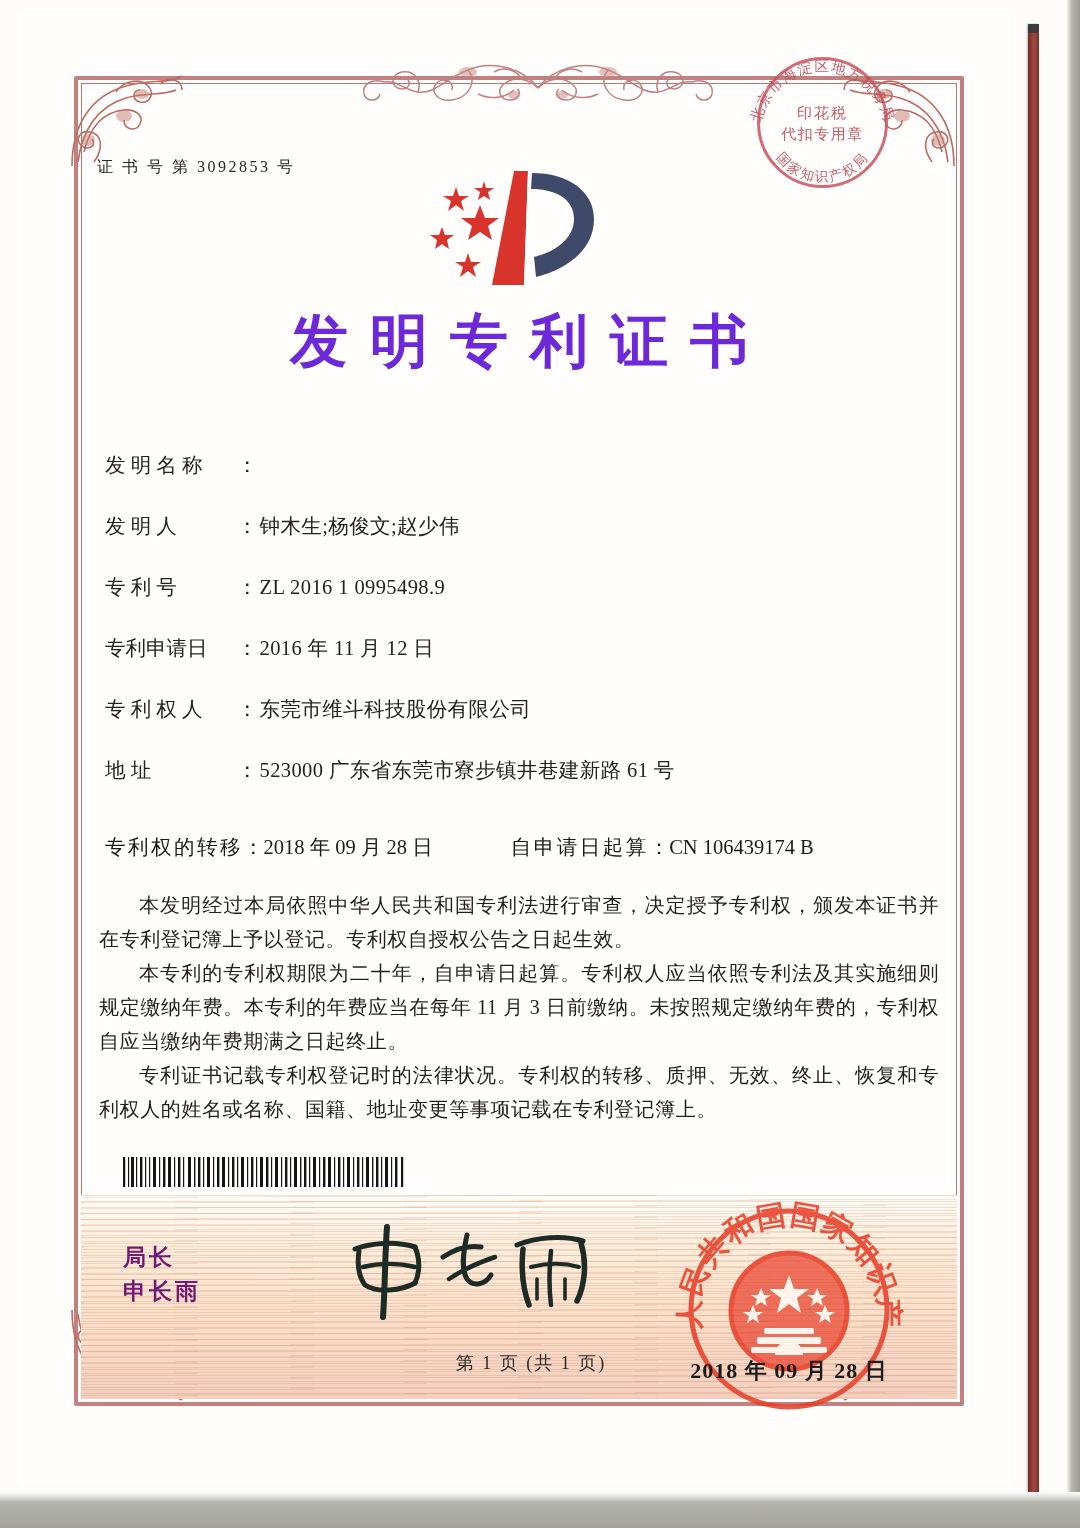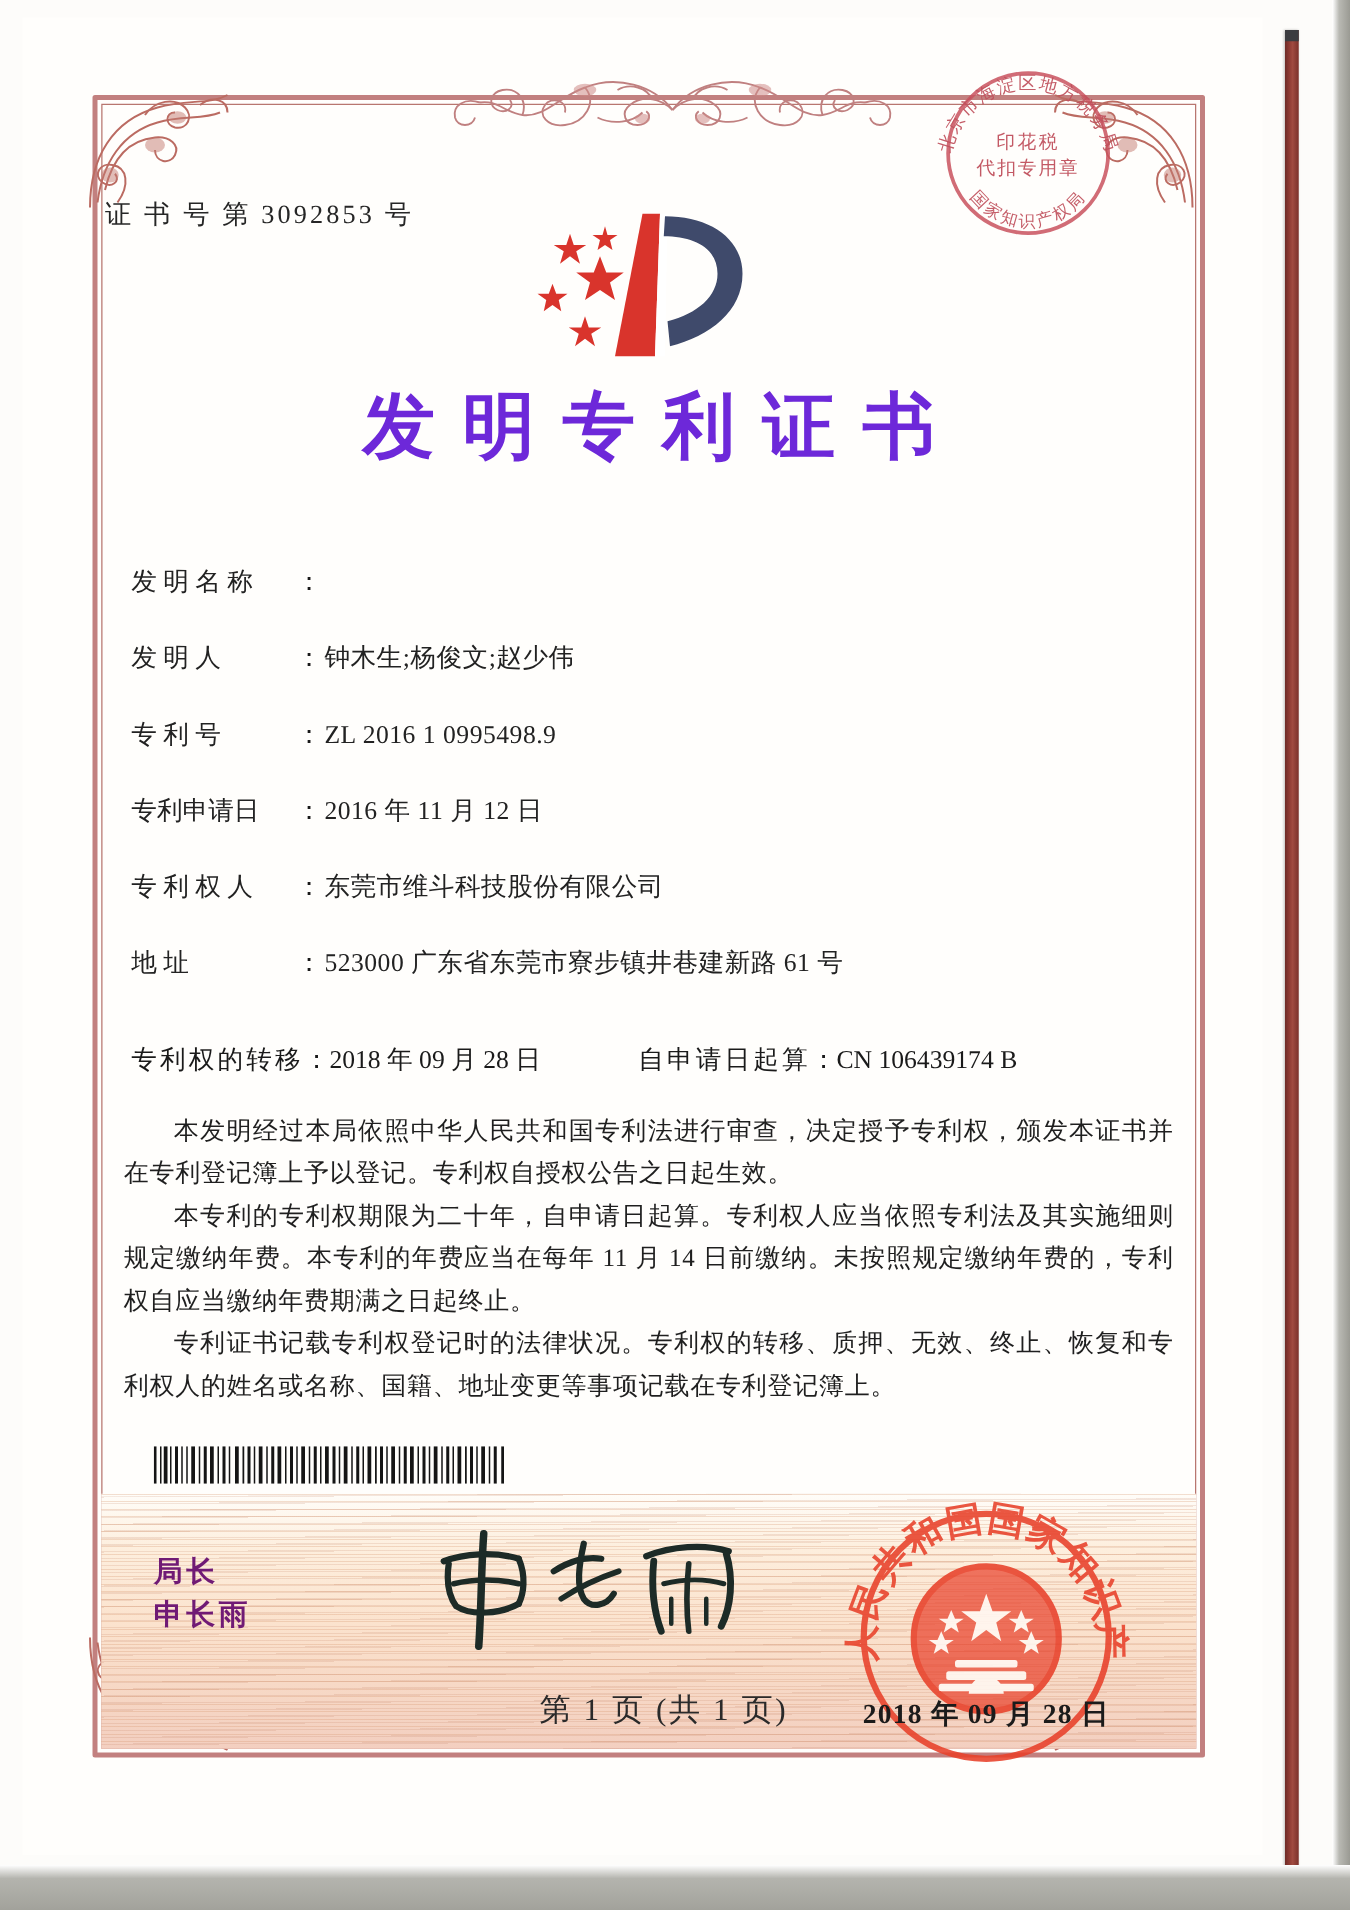--- a/index.html
+++ b/index.html
@@ -79,22 +79,22 @@
 
   
   #content {
     position: absolute; left: 63px; top: 69px;
     width: 876px; height: 1316px;
   }
 
   .cn { font-family: "Liberation Serif", "DejaVu Serif", serif; }
 
   #cert-number {
-    position: absolute; left: 3px; top: 74px;
-    font-size: 21px; letter-spacing: 2.5px; color: #262626;
+    position: absolute; left: 16px; top: 74px;
+    font-size: 16px; letter-spacing: 2.5px; color: #262626;
   }
 
   
   #logo { position: absolute; left: 337px; top: 82px; width: 220px; height: 125px; }
 
   #doc-title {
     position: absolute; left: 0; top: 220px; width: 876px;
     text-align: center;
     font-size: 58px; font-weight: 700; letter-spacing: 22px;
     text-indent: 22px; color: #6d28d9;
@@ -170,21 +170,21 @@
     text-align: center; font-size: 22px; letter-spacing: 1px;
     color: #1b1b1b; font-weight: 600;
   }
 
   
   #tax-stamp { position: absolute; left: 722px; top: 26px; width: 165px; height: 165px; }
 
   
   #page-footer {
     position: absolute; left: 0; top: 1268px; width: 876px;
-    text-align: center; font-size: 25px; letter-spacing: 2px; color: #2a2a2a; padding-left: 24px;
+    text-align: center; font-size: 18px; letter-spacing: 2px; color: #2a2a2a; padding-left: 24px;
   }
 </style>
 </head>
 <body>
 
 <div id="scan">
 
   <div id="sheet">
 
     <div id="frame-outer"></div>
@@ -355,21 +355,21 @@
         </div>
         <div class="gcell second">
           <span class="glabel">自申请日起算</span>
           <span>：</span>
           <span>CN 106439174 B</span>
         </div>
       </div>
 
       <div id="body-text">
         <p>本发明经过本局依照中华人民共和国专利法进行审查，决定授予专利权，颁发本证书并在专利登记簿上予以登记。专利权自授权公告之日起生效。</p>
-        <p>本专利的专利权期限为二十年，自申请日起算。专利权人应当依照专利法及其实施细则规定缴纳年费。本专利的年费应当在每年 11 月 14 日前缴纳。未按照规定缴纳年费的，专利权自应当缴纳年费期满之日起终止。</p>
+        <p>本专利的专利权期限为二十年，自申请日起算。专利权人应当依照专利法及其实施细则规定缴纳年费。本专利的年费应当在每年 11 月 3 日前缴纳。未按照规定缴纳年费的，专利权自应当缴纳年费期满之日起终止。</p>
         <p>专利证书记载专利权登记时的法律状况。专利权的转移、质押、无效、终止、恢复和专利权人的姓名或名称、国籍、地址变更等事项记载在专利登记簿上。</p>
       </div>
 
       <div id="guilloche"></div>
 
       <svg id="barcode" viewBox="0 0 285 30">
         <g fill="#151515">
           <rect x="0" y="0" width="2.2" height="30"></rect>
             <rect x="5" y="0" width="1.2" height="30"></rect>
           <rect x="8" y="0" width="3" height="30"></rect>

